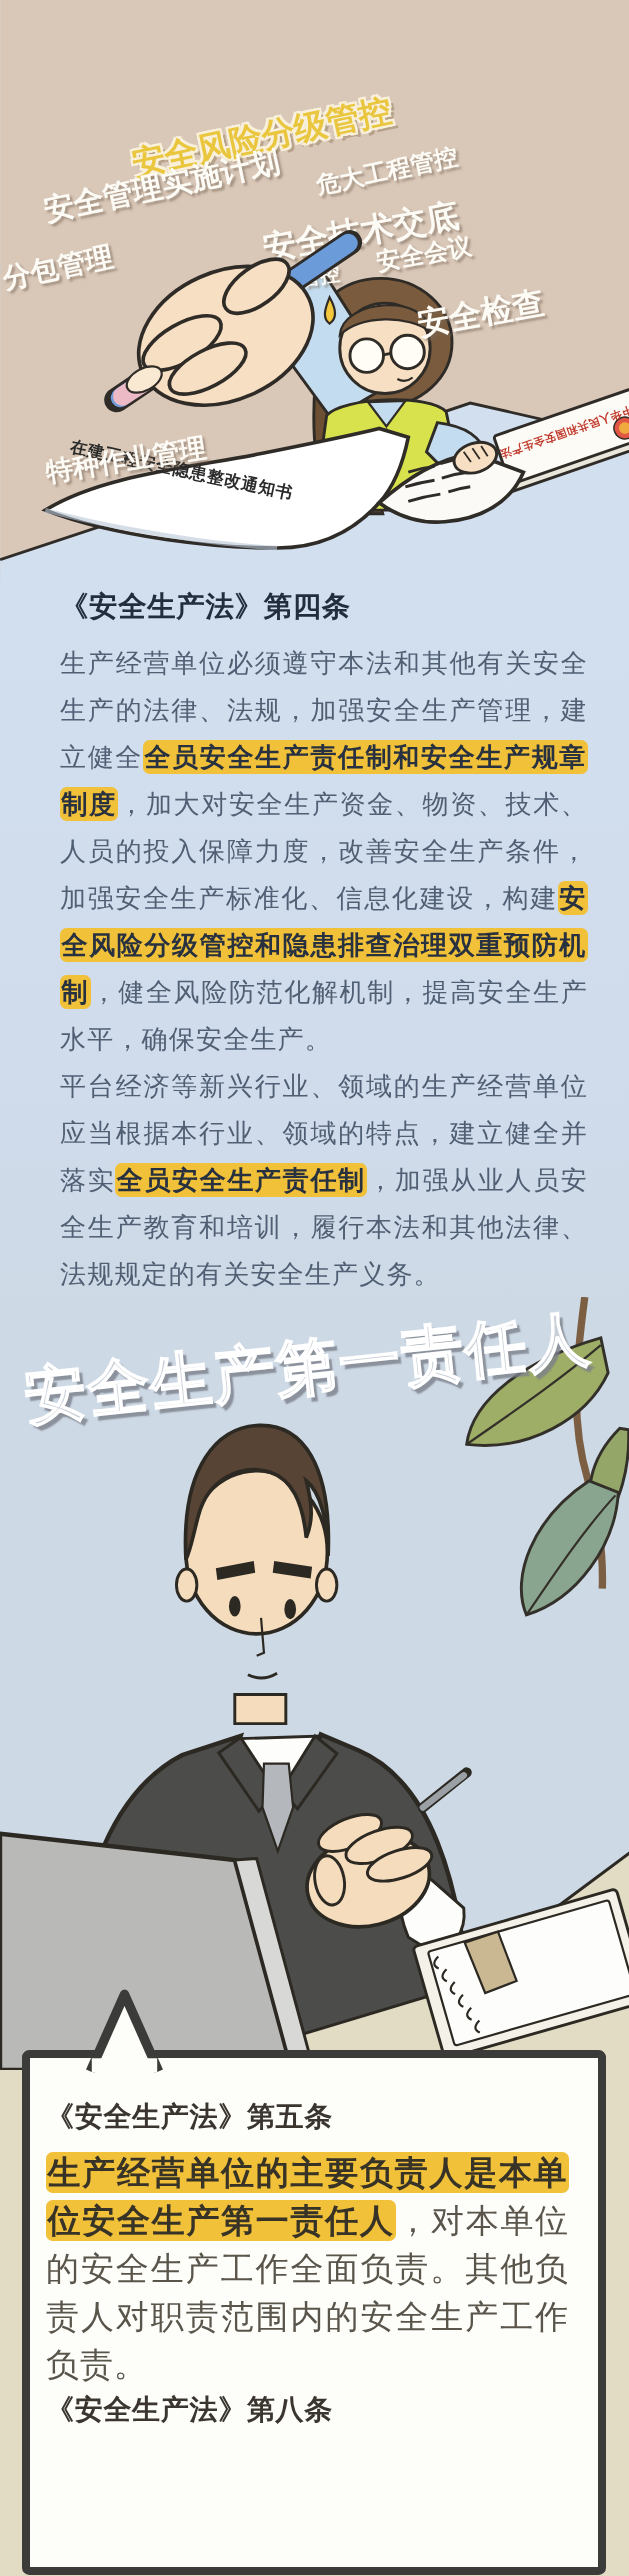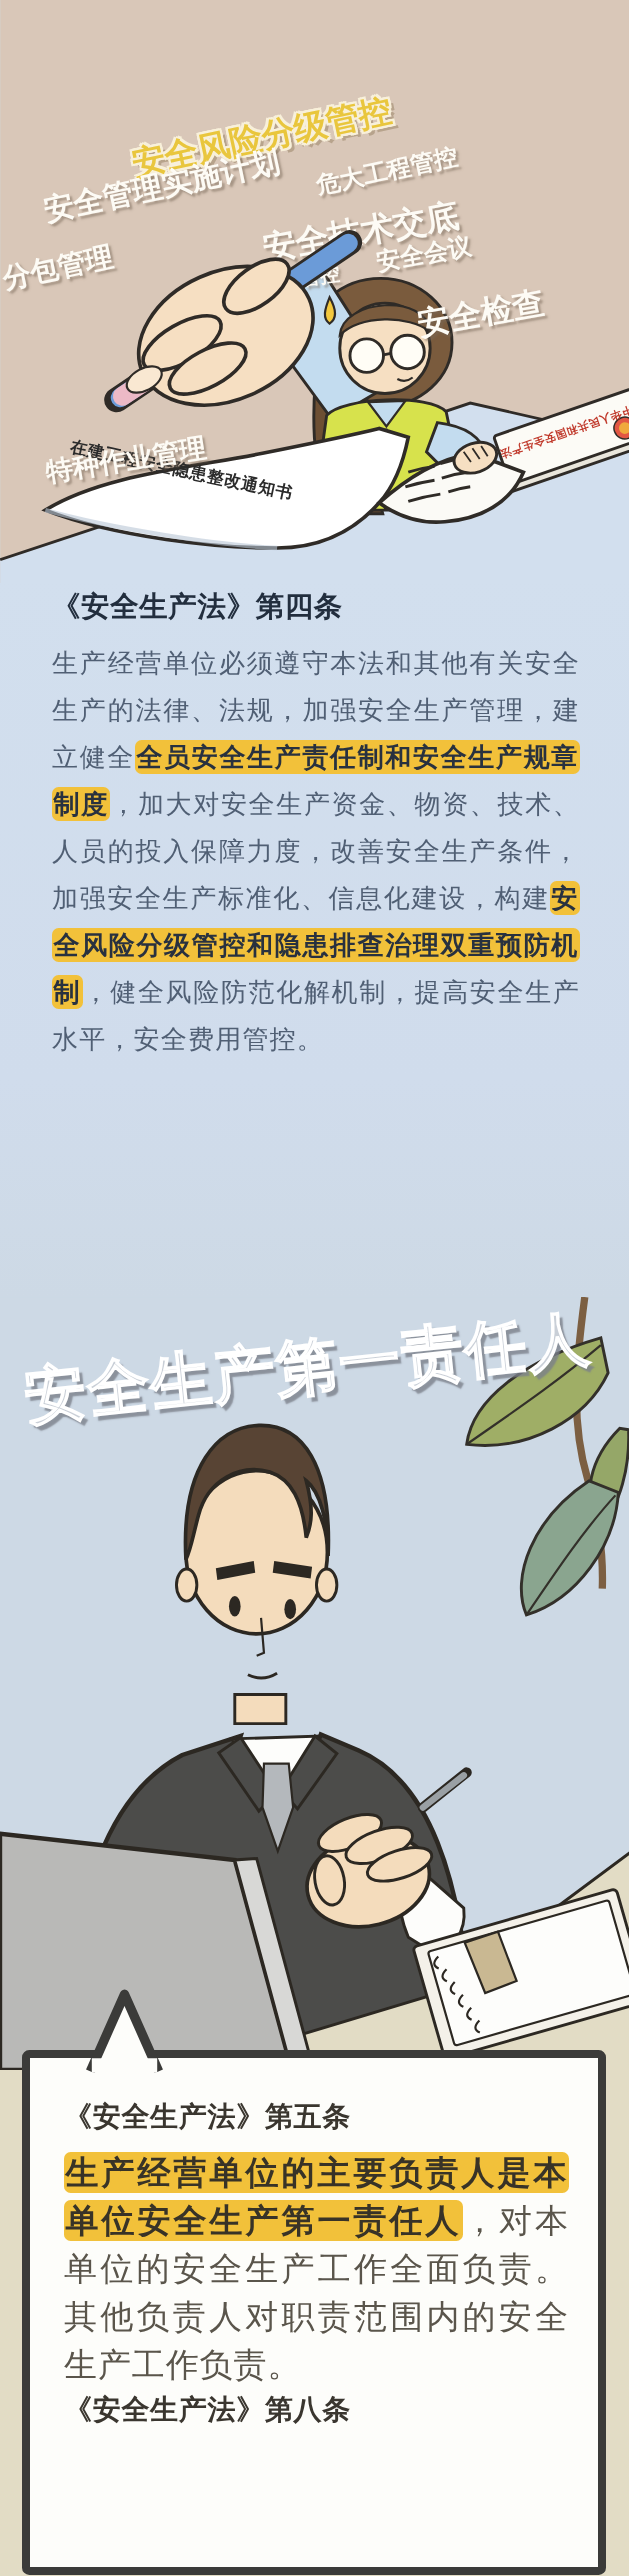--- a/index.html
+++ b/index.html
@@ -15,37 +15,37 @@
   .illus{position:absolute;left:0;z-index:1;}
 
   
   .label{position:absolute;z-index:2;font-weight:700;white-space:nowrap;color:#fdfbf5;
          text-shadow:2.2px 2.9px 2.2px rgba(120,104,88,.55);transform-origin:center;}
   .label.yellow{color:#e9c63d;
     text-shadow:-2.2px -2.2px 0 #f8f0da,2.2px -2.2px 0 #f8f0da,-2.2px 2.2px 0 #f8f0da,2.2px 2.2px 0 #f8f0da,
       0 -2.2px 0 #f8f0da,0 2.2px 0 #f8f0da,-2.2px 0 0 #f8f0da,2.2px 0 0 #f8f0da,4.4px 5.1px 0 rgba(150,128,96,.5);}
 
   
-  .article4{position:absolute;left:52px;top:585px;width:528px;z-index:2;}
+  .article4{position:absolute;left:60px;top:585px;width:528px;z-index:2;}
   .article4 h2{margin:0 0 13px 0;font-size:28.4px;line-height:42px;color:#222e3e;font-weight:700;letter-spacing:0.7px;}
   .article4 p{margin:0;font-size:26px;line-height:47px;letter-spacing:1.2px;color:#505f74;text-align:justify;}
   .hl{font-weight:700;color:#28313f;background:#f2c13a;border-radius:6.6px;padding:2.2px 1.5px;
       box-decoration-break:clone;-webkit-box-decoration-break:clone;}
 
   
   .banner-title{position:absolute;left:25px;top:1357px;width:588px;z-index:2;
       transform:rotate(-6deg);transform-origin:left center;
       font-size:61px;font-weight:700;letter-spacing:2.2px;white-space:nowrap;
       color:#c9cfd7;-webkit-text-stroke:1.5px #ffffff;
       text-shadow:3.6px 5.1px 1.5px rgba(122,128,138,.8);}
 
   
   .panel{position:absolute;left:22px;top:2050px;width:568px;height:509px;z-index:3;
          background:#fdfdfa;border:8.7px solid #3b3b39;border-radius:7.3px;}
-  .panel-inner{padding:38px 29px 0 34px;}
+  .panel-inner{padding:38px 29px 0 16px;}
   .panel h2{margin:0 0 11.7px 0;font-size:28px;line-height:41px;color:#3a362f;font-weight:700;letter-spacing:0.7px;}
   .panel p{margin:0;font-size:33px;line-height:48px;letter-spacing:0.9px;color:#5a554b;text-align:justify;}
   .panel .hl{color:#383327;}
   .panel .block2{}
   .tail{position:absolute;left:70px;top:1981px;width:109px;height:92px;z-index:4;}
 </style>
 </head>
 <body>
 
 <div class="page">
@@ -131,21 +131,22 @@
       <ellipse cx="310" cy="460" rx="125" ry="88" transform="rotate(-24 310 460)" fill="#f6dfc2" stroke="#2f2b27" stroke-width="5"></ellipse>
       <ellipse cx="352" cy="392" rx="52" ry="26" transform="rotate(-36 352 392)" fill="#f6dfc2" stroke="#2f2b27" stroke-width="5"></ellipse>
       <ellipse cx="250" cy="470" rx="60" ry="26" transform="rotate(-30 250 470)" fill="#f6dfc2" stroke="#2f2b27" stroke-width="5"></ellipse>
       <ellipse cx="285" cy="505" rx="58" ry="25" transform="rotate(-28 285 505)" fill="#f6dfc2" stroke="#2f2b27" stroke-width="5"></ellipse>
       <ellipse cx="198" cy="520" rx="26" ry="15" transform="rotate(-28 198 520)" fill="#f9e8d2" stroke="#2f2b27" stroke-width="3"></ellipse>
     </g>
   </svg>
 
   <div class="article4">
     <h2>《安全生产法》第四条</h2>
-    <p><span>生产经营单位必须遵守本法和其他有关安全生产的法律、法规，加强安全生产管理，建立健全</span><span class="hl">全员安全生产责任制和安全生产规章制度</span><span>，加大对安全生产资金、物资、技术、人员的投入保障力度，改善安全生产条件，加强安全生产标准化、信息化建设，构建</span><span class="hl">安全风险分级管控和隐患排查治理双重预防机制</span><span>，健全风险防范化解机制，提高安全生产水平，安全费用管控。</span></p>
+    <p><span>生产经营单位必须遵守本法和其他有关安全生产的法律、法规，加强安全生产管理，建立健全</span><span class="hl">全员安全生产责任制和安全生产规章制度</span><span>，加大对安全生产资金、物资、技术、人员的投入保障力度，改善安全生产条件，加强安全生产标准化、信息化建设，构建</span><span class="hl">安全风险分级管控和隐患排查治理双重预防机制</span><span>，健全风险防范化解机制，提高安全生产水平，确保安全生产。</span></p>
+    <p><span>平台经济等新兴行业、领域的生产经营单位应当根据本行业、领域的特点，建立健全并落实</span><span class="hl">全员安全生产责任制</span><span>，加强从业人员安全生产教育和培训，履行本法和其他法律、法规规定的有关安全生产义务。</span></p>
   </div>
 
   <svg class="illus" style="top:1297px" width="630" height="773" viewBox="0 0 864 1060">
     <rect x="0" y="0" width="864" height="1060" fill="#cdd9e5"></rect>
 
     <g>
       <path d="M802,0 C790,90 782,170 806,250 C818,300 828,340 826,400" fill="none" stroke="#7c5f42" stroke-width="10"></path>
       <path d="M824,56 C720,86 648,140 640,202 C724,212 804,168 834,104 Z" fill="#9fae66" stroke="#33302a" stroke-width="4"></path>
       <path d="M640,202 C700,160 760,120 824,66" fill="none" stroke="#33302a" stroke-width="3"></path>
       <path d="M850,180 C808,222 798,274 820,314 C852,290 864,228 862,182 Z" fill="#95a768" stroke="#33302a" stroke-width="4"></path>

